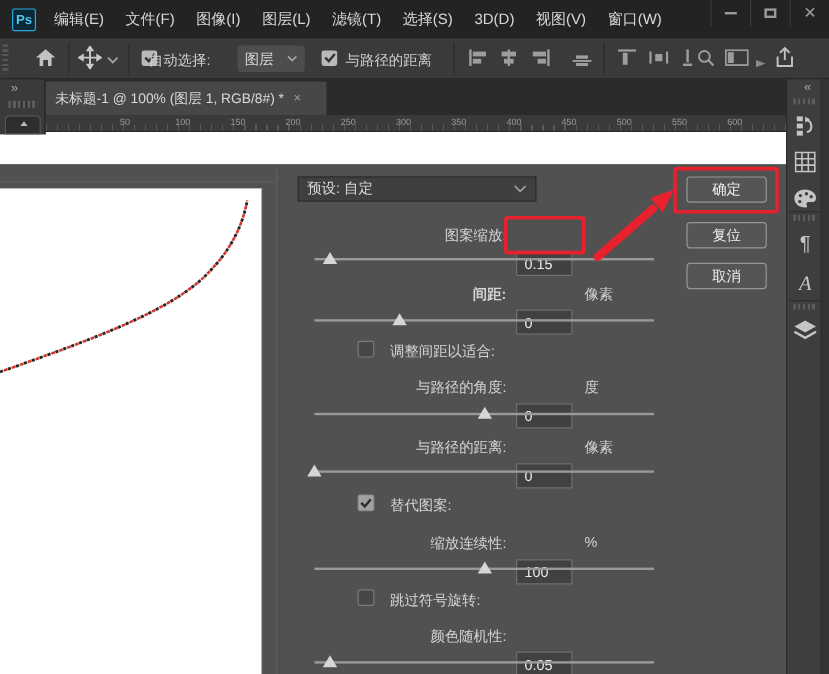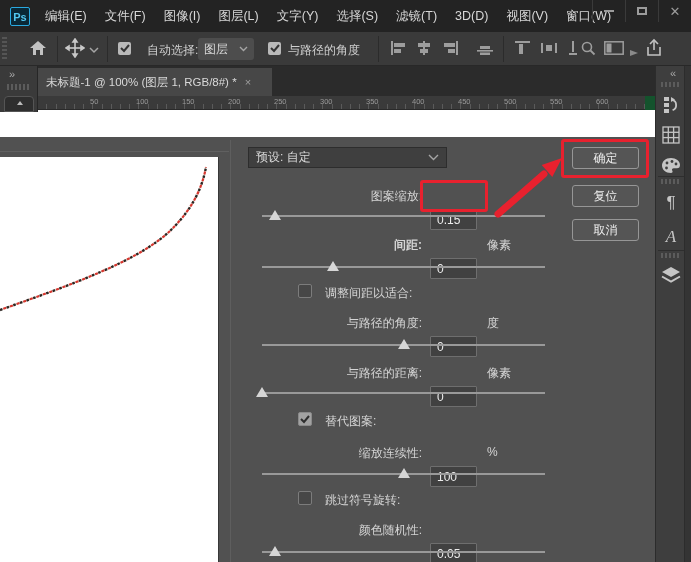--- a/index.html
+++ b/index.html
@@ -44,21 +44,21 @@
   .mini-grip { position:absolute; left:7px; top:18px; width:24px; height:6px;
     background:repeating-linear-gradient(to right,#5c5c5c 0 2px,transparent 2px 4px); }
   .mini-tool { position:absolute; left:4px; top:30px; width:30px; height:16px; background:#2e2e2e;
     border:1px solid #555; border-radius:4px 4px 0 0; }
   .mini-tool-arrow { position:absolute; left:12px; top:4px; width:0; height:0;
     border-left:3px solid transparent; border-right:3px solid transparent; border-bottom:4px solid #bbb; }
   .doc-tab { position:absolute; left:38px; top:68px; width:234px; height:28px; background:#474747;
     display:flex; align-items:center; padding:0 8px; color:#d9d9d9; font-size:11.5px; white-space:nowrap; }
   .tab-close { margin-left:8px; color:#9e9e9e; font-size:11px; }
   
-  .ruler { position:absolute; left:28px; top:96px; width:617px; height:14px; background:#3a3a3a;
+  .ruler { position:absolute; left:38px; top:96px; width:617px; height:14px; background:#3a3a3a;
     border-bottom:1px solid #2a2a2a; overflow:hidden;
   }
   .ruler-ticks { position:absolute; left:0; bottom:0; width:100%; height:5px;
     background:repeating-linear-gradient(to right,#5a5a5a 0 1px,transparent 1px 9.2px); }
   .ruler-nums { position:absolute; left:62px; top:1px; display:flex; }
   .ruler-num { width:46px; font-size:7.5px; color:#9a9a9a; }
   
   .white-strip { position:absolute; left:0; top:110px; width:655px; height:27px; background:#ffffff; }
   .workspace { position:absolute; left:0; top:137px; width:655px; height:425px; background:#515151; }
   .canvas-topline { position:absolute; left:0; top:151px; width:229px; height:1px; background:#606060; }
@@ -109,23 +109,22 @@
 
 <div id="screen">
 
   <div class="titlebar">
     <div class="ps-logo">Ps</div>
     <div class="menus">
       <div class="menu-item">编辑(E)</div>
       <div class="menu-item">文件(F)</div>
       <div class="menu-item">图像(I)</div>
       <div class="menu-item">图层(L)</div>
-      <div class="menu-item">文字(Y)</div>
+      <div class="menu-item">滤镜(T)</div>
       <div class="menu-item">选择(S)</div>
-      <div class="menu-item">滤镜(T)</div>
       <div class="menu-item">3D(D)</div>
       <div class="menu-item">视图(V)</div>
       <div class="menu-item">窗口(W)</div>
     </div>
     <div class="win-controls">
       <div class="win-btn">
           <div class="win-glyph-min"></div>
         </div>
       <div class="win-btn">
           <div class="win-glyph-max"></div>
@@ -158,33 +157,33 @@
       <svg width="10" height="7" viewBox="0 0 10 7">
           <polyline points="1,1 5,5 9,1" fill="none" stroke="#a5a5a5" stroke-width="1.5"></polyline>
         </svg>
     </div>
     <div class="ob-sep" style="left:107px;"></div>
     <div class="ob-check" style="left:118px;">
       <svg width="10" height="9" viewBox="0 0 10 9">
           <polyline points="1,4 4,7 9,1" fill="none" stroke="#333" stroke-width="2"></polyline>
         </svg>
     </div>
-    <div class="ob-label" style="left:147px;text-align:right;">自动选择:</div>
+    <div class="ob-label" style="left:124px;text-align:right;">自动选择:</div>
     <div class="ob-select">
       <span>图层</span>
       <svg width="9" height="6" viewBox="0 0 9 6">
           <polyline points="1,1 4.5,4.5 8,1" fill="none" stroke="#a5a5a5" stroke-width="1.4"></polyline>
         </svg>
     </div>
     <div class="ob-check" style="left:268px;">
       <svg width="10" height="9" viewBox="0 0 10 9">
           <polyline points="1,4 4,7 9,1" fill="none" stroke="#333" stroke-width="2"></polyline>
         </svg>
     </div>
-    <div class="ob-label" style="left:288px;">与路径的角度</div>
+    <div class="ob-label" style="left:288px;">与路径的距离</div>
     <div class="ob-sep" style="left:378px;"></div>
     <div class="ob-icon" style="left:390px; top:9px;">
       <svg width="16" height="14" viewBox="0 0 16 14" fill="#9d9d9d">
           <rect x="1" y="0" width="2" height="14"></rect>
           <rect x="4" y="2" width="11" height="4"></rect>
           <rect x="4" y="8" width="7" height="4"></rect>
         </svg>
     </div>
     <div class="ob-icon" style="left:416px; top:9px;">
       <svg width="16" height="14" viewBox="0 0 16 14" fill="#9d9d9d">

